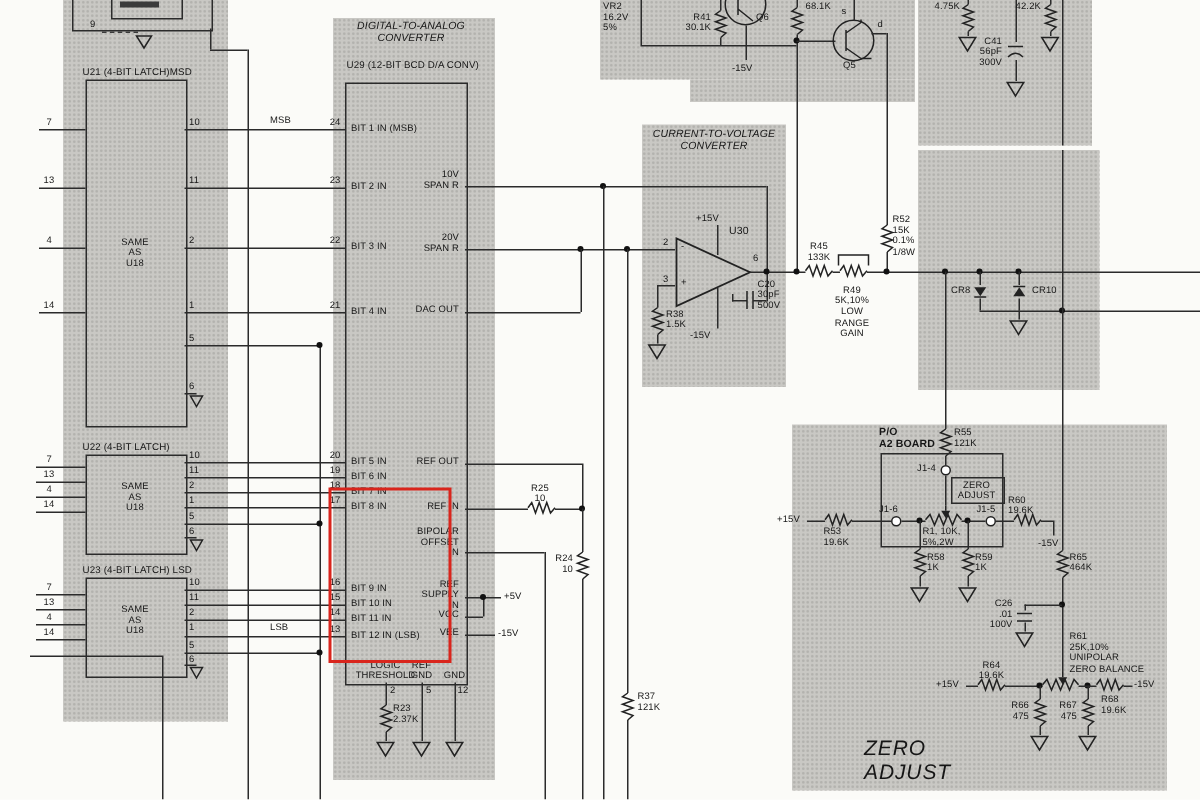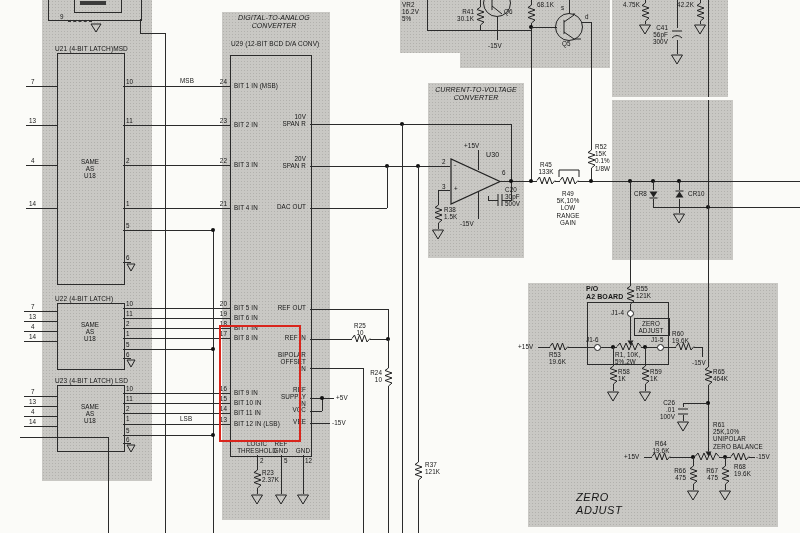--- a/index.html
+++ b/index.html
@@ -12,21 +12,21 @@
   i{display:block;position:absolute;background:#2b2b2b}
   .h{height:1px}.v{width:1px}
   .dsh{background:none;border-top:1px dashed #3a3a3a;height:0}
   .d{position:absolute;width:4px;height:4px;background:#111;border-radius:50%}
   .o{position:absolute;width:5px;height:5px;border:1px solid #222;border-radius:50%;background:#fff}
   b{position:absolute;font-weight:400;font-size:6.3px;line-height:1.14;color:#161616;
     white-space:pre-line;letter-spacing:.1px}
   .tc{text-align:center}.tr{text-align:right}
   .it{font-style:italic}.bd{font-weight:700}
   .t7{font-size:7px}.t65{font-size:6.5px}
-  .scr{font-size:11px;font-style:italic;letter-spacing:.6px}
+  .scr{font-size:14px;font-style:italic;letter-spacing:.6px}
   svg{position:absolute;overflow:visible}
   #red{position:absolute;border:2px solid #d9251c;background:transparent}
 </style>
 </head>
 <body>
 
 <div id="c">
 
   <div class="gy" style="left:42px;top:0;width:110px;height:481px"></div>
   <div class="gy" style="left:222px;top:12px;width:108px;height:508px"></div>

